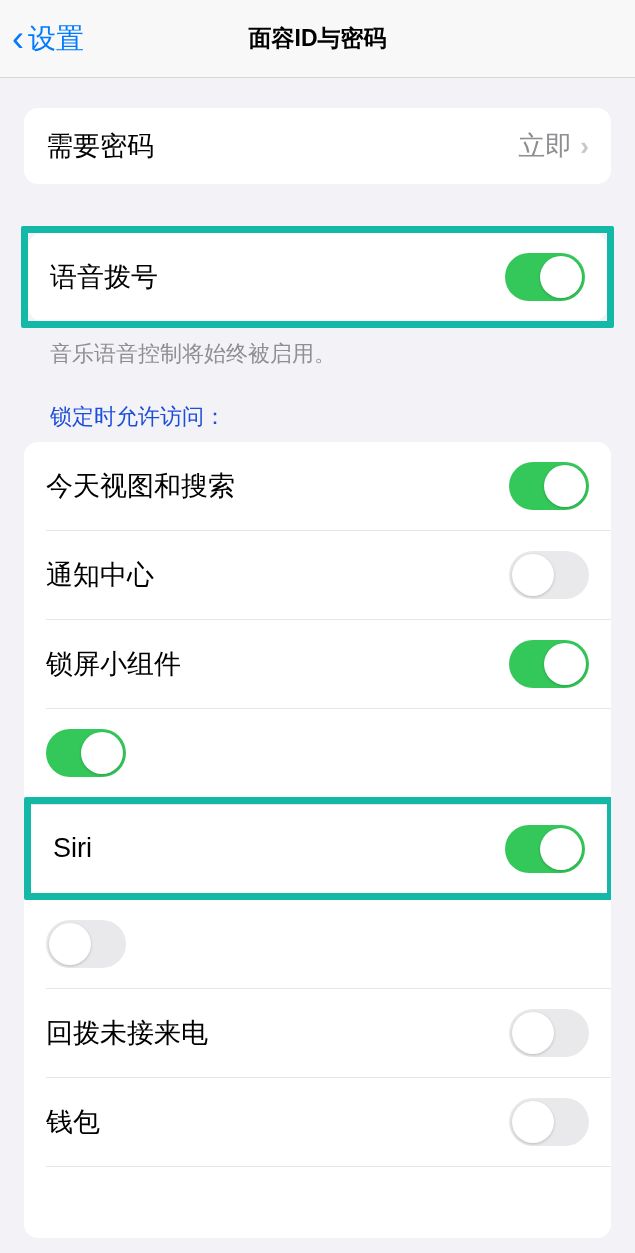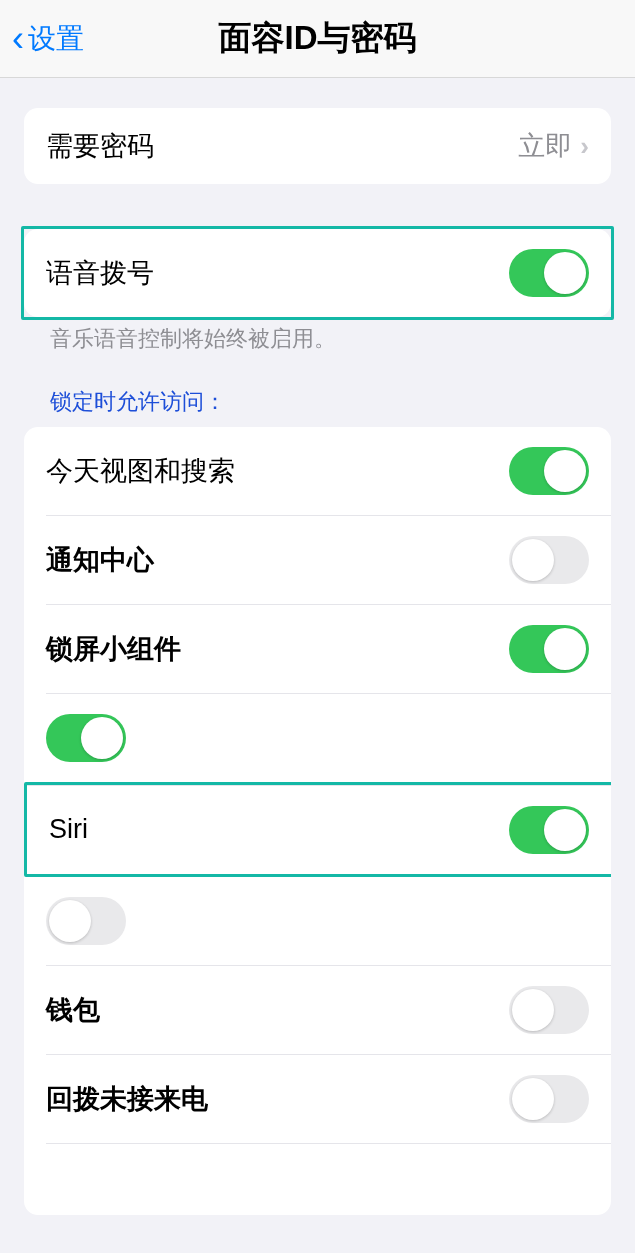--- a/index.html
+++ b/index.html
@@ -33,21 +33,21 @@
     .back-chevron {
       font-size: 36px;
       font-weight: 300;
       margin-right: 4px;
     }
     .header-title {
       position: absolute;
       left: 50%;
       transform: translateX(-50%);
       color: #000;
-      font-size: 33px;
+      font-size: 23px;
       font-weight: 600;
     }
     .content {
       padding: 0 24px;
     }
     .section {
       margin-top: 30px;
     }
     .card {
       background: #fff;
@@ -59,42 +59,41 @@
       align-items: center;
       justify-content: space-between;
       padding: 20px 22px;
       min-height: 72px;
       gap: 20px;
     }
     .row + .row {
       border-top: 1px solid #e5e5ea;
       margin-left: 22px;
       padding-left: 0;
-      font-weight: bold;
     }
     .row-label {
       font-size: 27px;
       color: #000;
     }
     .row-value {
       font-size: 27px;
       color: #8e8e93;
       display: flex;
       align-items: center;
       gap: 8px;
     }
     .chevron-right {
       color: #c7c7cc;
       font-size: 26px;
       font-weight: 600;
     }
     .footer-text {
       color: #8e8e93;
       font-size: 22px;
-      padding: 4px 26px 0 26px;
+      padding: 11px 26px 0 26px;
       line-height: 1.4;
     }
     .header-text {
       color: #1d4ed8;
       font-size: 22px;
       padding: 0 26px 10px 26px;
     }
     .toggle {
       width: 80px;
       height: 48px;
@@ -118,21 +117,21 @@
       top: 3px;
       box-shadow: 0 1px 3px rgba(0,0,0,0.2);
     }
     .toggle-on .toggle-knob {
       right: 3px;
     }
     .toggle-off .toggle-knob {
       left: 3px;
     }
     .highlight-red {
-      border: 3px solid #14b8a6;
+      border: 7px solid #14b8a6;
       border-radius: 2px;
       margin: 0 -3px;
     }
     .section-2 {
       margin-top: 42px;
     }
     .section-3 {
       margin-top: 32px;
     }
   </style>
@@ -208,27 +207,27 @@
               <div class="toggle-knob"></div>
             </div>
           </div>
         </div>
         <div class="row">
           <div class="toggle toggle-off">
             <div class="toggle-knob"></div>
           </div>
         </div>
         <div class="row">
+          <span class="row-label">回拨未接来电</span>
+          <div class="toggle toggle-off">
+            <div class="toggle-knob"></div>
+          </div>
+        </div>
+        <div class="row">
           <span class="row-label">钱包</span>
-          <div class="toggle toggle-off">
-            <div class="toggle-knob"></div>
-          </div>
-        </div>
-        <div class="row">
-          <span class="row-label">回拨未接来电</span>
           <div class="toggle toggle-off">
             <div class="toggle-knob"></div>
           </div>
         </div>
         <div class="row"></div>
       </div>
 
   </div>
 
 </div>

